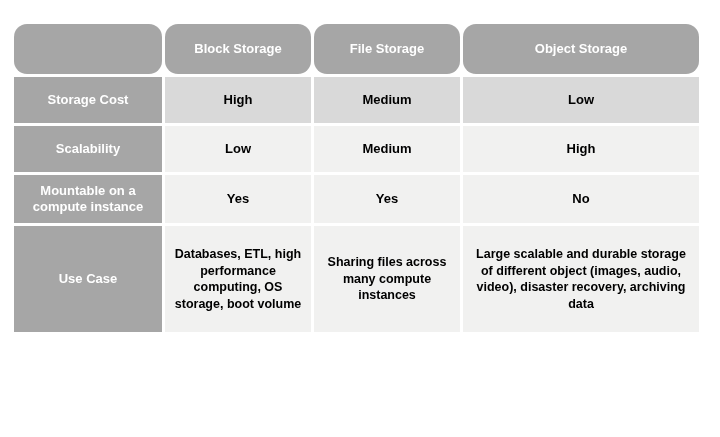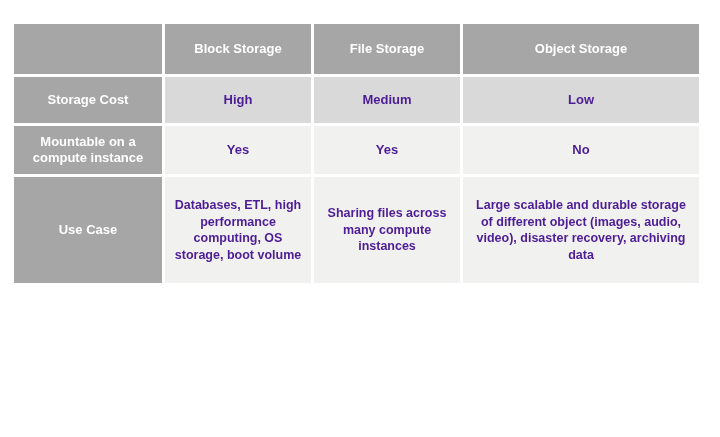--- a/index.html
+++ b/index.html
@@ -38,25 +38,25 @@
   col.c-file    { width: 146px; }
   col.c-object  { width: 236px; }
 
   
   .hdr-cell {
     background: #a6a6a6;
     color: #ffffff;
     font-size: 13px;
     line-height: 1.25;
   }
-  thead .hdr-cell { height: 46px; }
+  thead .hdr-cell { height: 46px; border-radius: 13px; }
 
   
   td.cell {
-    color: #4c1d95;
+    color: #000000;
     font-size: 13px;
     line-height: 1.3;
   }
   tr.band-dark  td.cell { background: #d9d9d9; }
   tr.band-light td.cell { background: #f1f1f0; }
 
   tr.r-small   th, tr.r-small   td { height: 42px; margin-left: 32px; }
   tr.r-mount   th, tr.r-mount   td { height: 44px; }
   tr.r-usecase th, tr.r-usecase td { height: 98px; }
   tr.r-usecase td.cell { font-size: 12.5px; line-height: 1.32; padding: 4px 8px; }
@@ -80,20 +80,26 @@
         <th class="hdr-cell">Object Storage</th>
       </tr>
     </thead>
     <tbody>
       <tr class="band-dark r-small">
         <th class="hdr-cell">Storage Cost</th>
         <td class="cell">High</td>
         <td class="cell">Medium</td>
         <td class="cell">Low</td>
       </tr>
+      <tr class="band-light r-small">
+        <th class="hdr-cell">Scalability</th>
+        <td class="cell">Low</td>
+        <td class="cell">Medium</td>
+        <td class="cell">High</td>
+      </tr>
       <tr class="band-light r-mount">
         <th class="hdr-cell">Mountable on a compute instance</th>
         <td class="cell">Yes</td>
         <td class="cell">Yes</td>
         <td class="cell">No</td>
       </tr>
       <tr class="band-light r-usecase">
         <th class="hdr-cell">Use Case</th>
         <td class="cell">Databases, ETL, high performance computing, OS storage, boot volume</td>
         <td class="cell">Sharing files across many compute instances</td>

